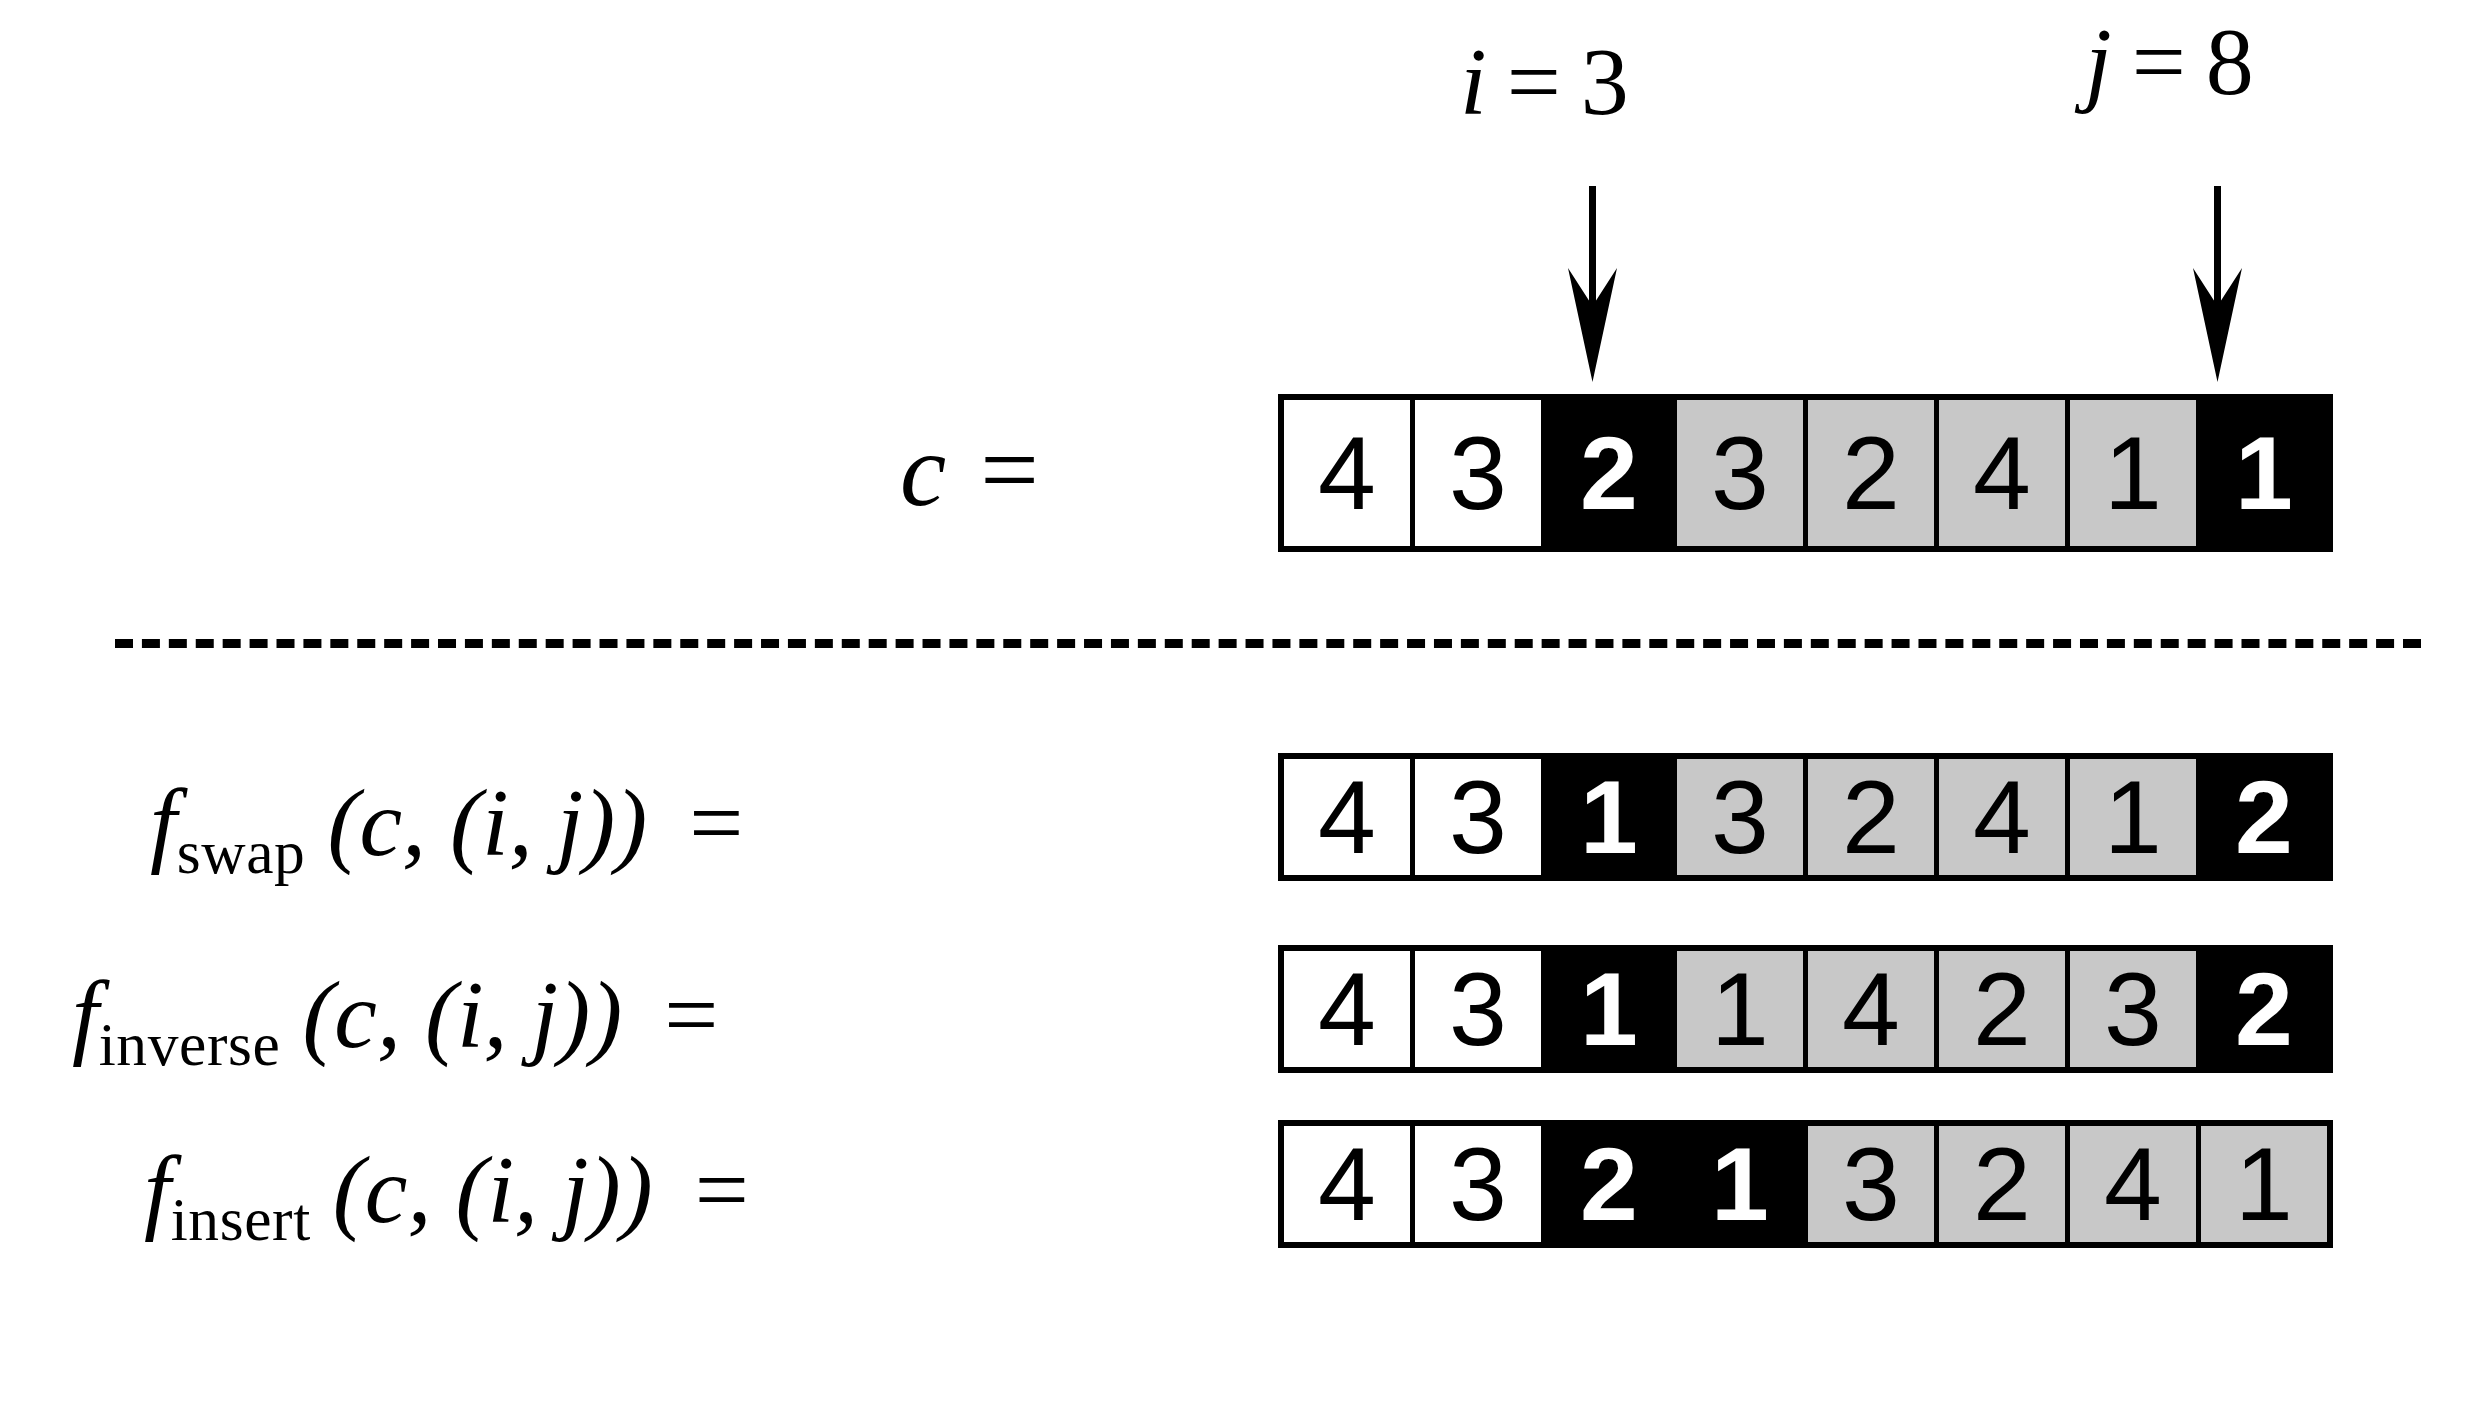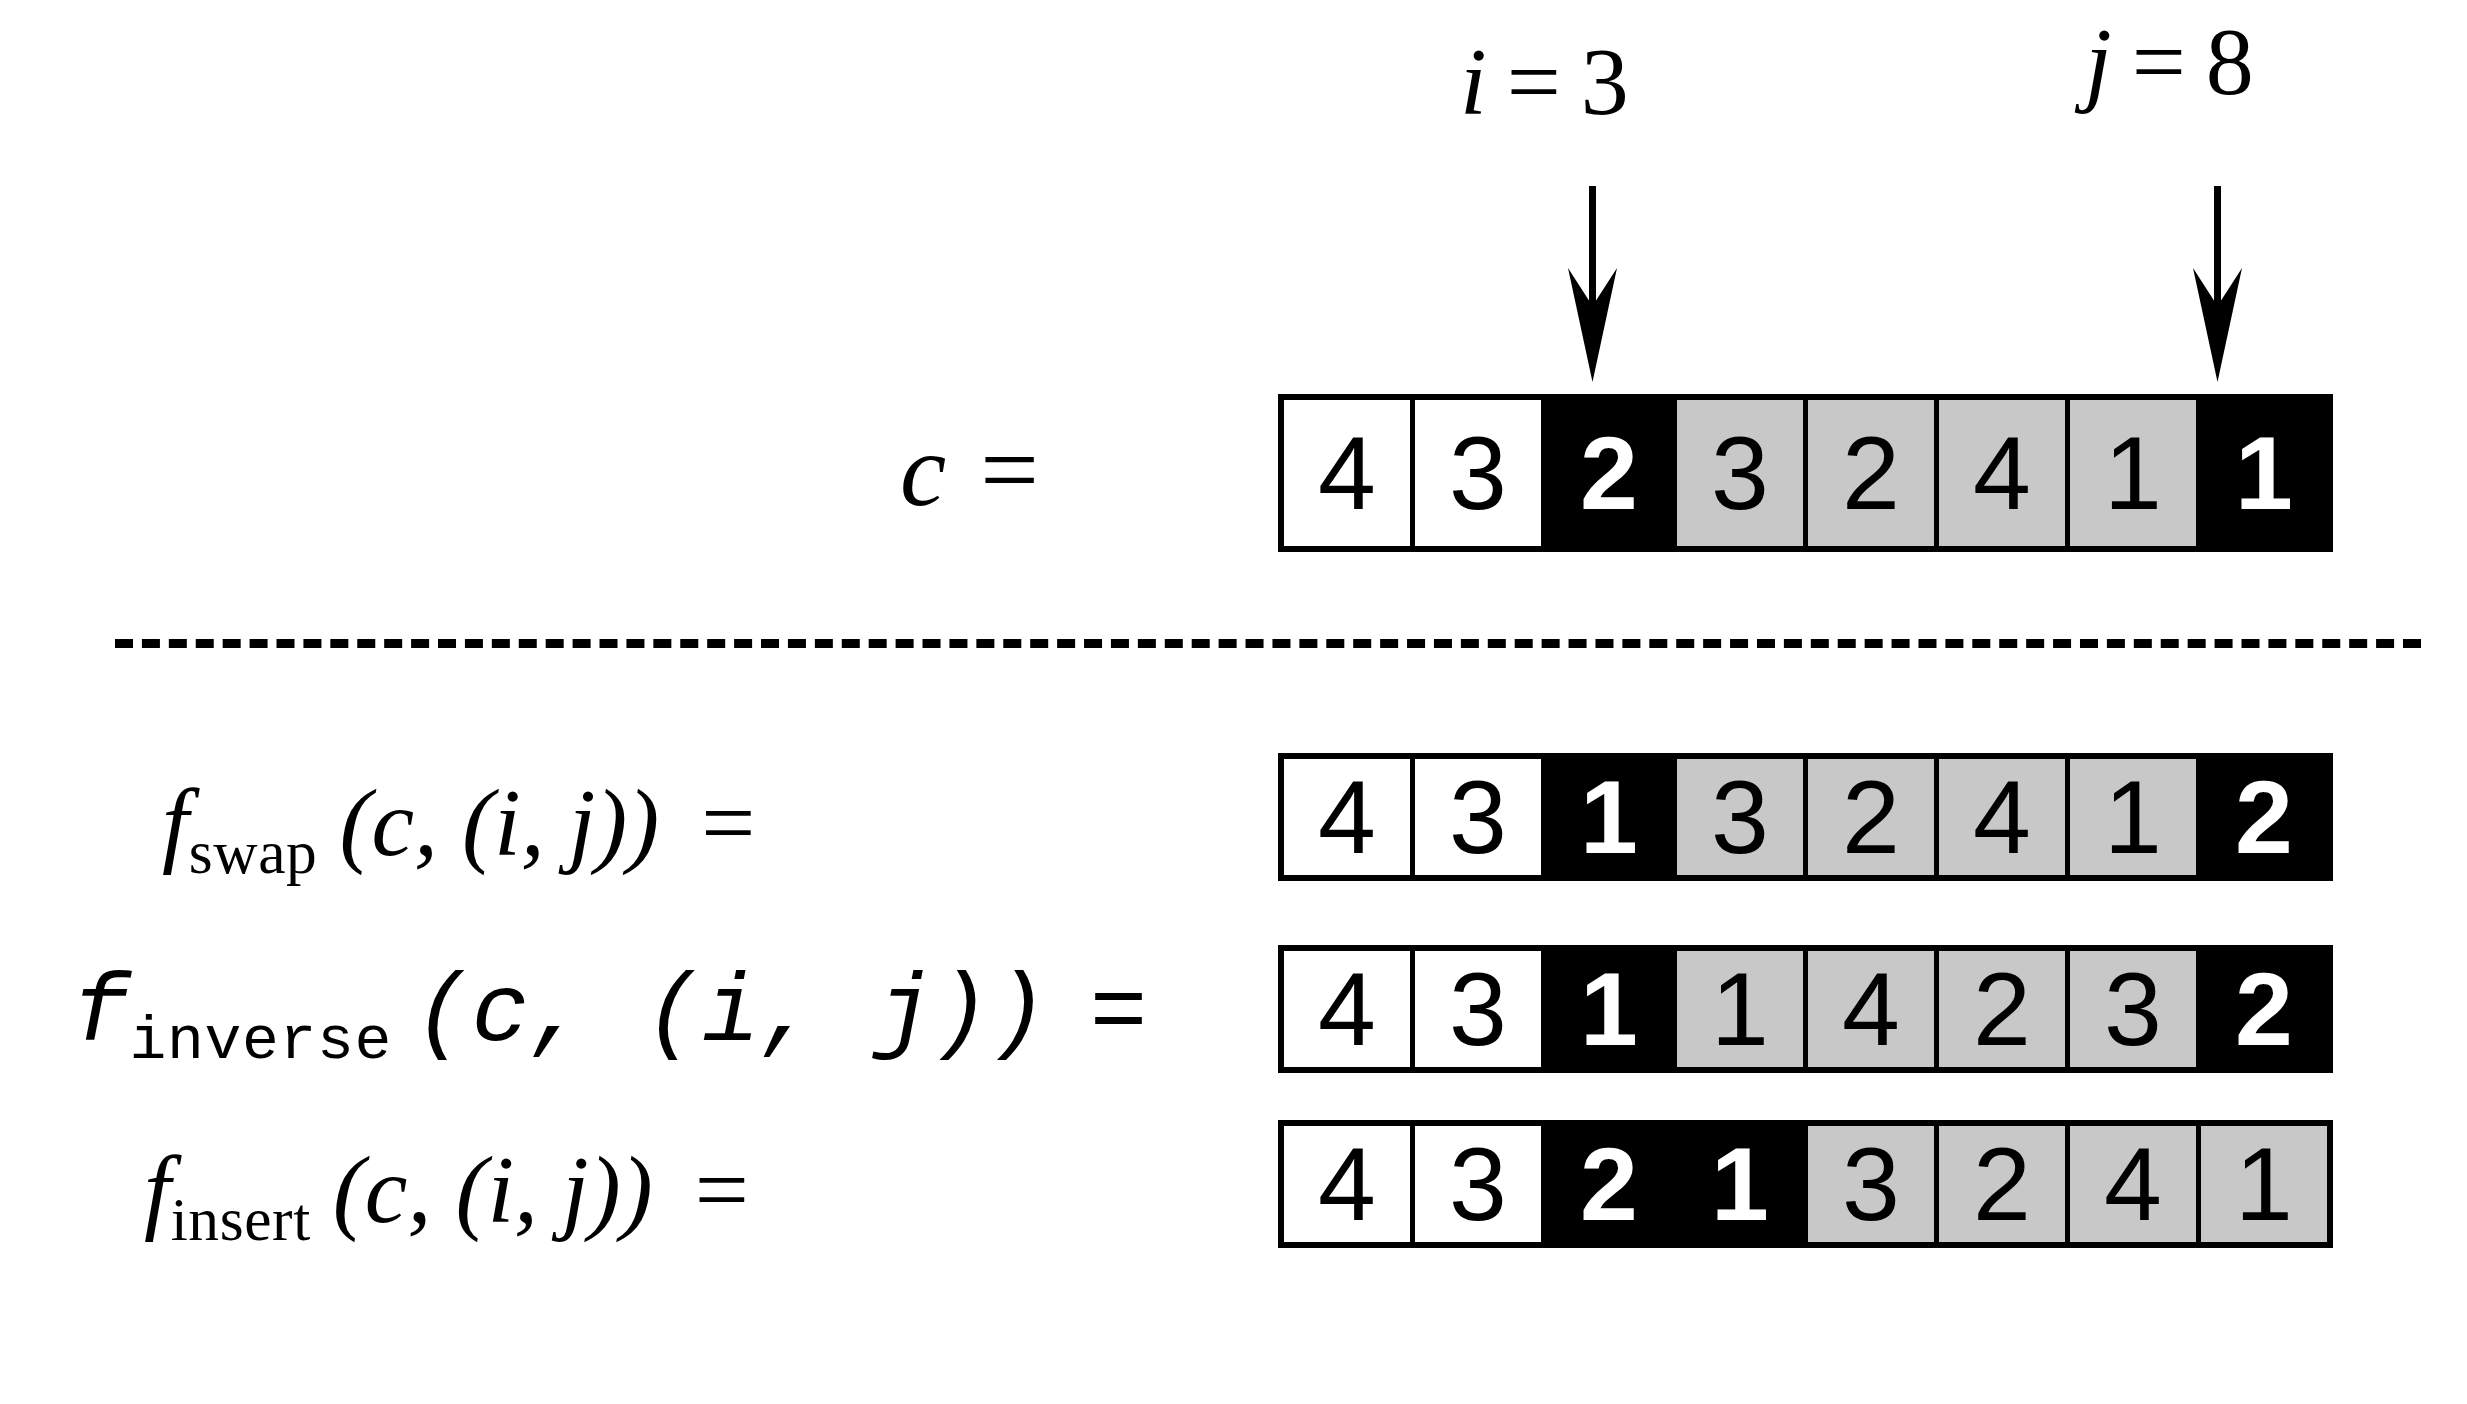--- a/index.html
+++ b/index.html
@@ -135,21 +135,21 @@
   <div class="cell gray">
       <span>1</span>
     </div>
   <div class="cell black">
       <span>1</span>
     </div>
 </div>
 
 <div class="abs divider" style="left:115px; top:639px; width:2306px;"></div>
 
-<div class="abs math f-label" style="left:162px; top:775px;">
+<div class="abs math f-label" style="left:150px; top:775px;">
   <span class="mi">f</span><span class="msub">swap</span><span class="mparen" style="margin-left:22px; font-style:italic;">(c, (i, j))</span><span class="meq" style="margin-left:42px;">=</span>
 </div>
 
 <div class="abs cellrow" style="left:1278px; top:753px; height:128px;">
   <div class="cell white">
       <span>4</span>
     </div>
   <div class="cell white">
       <span>3</span>
     </div>
@@ -166,21 +166,21 @@
       <span>4</span>
     </div>
   <div class="cell gray">
       <span>1</span>
     </div>
   <div class="cell black">
       <span>2</span>
     </div>
 </div>
 
-<div class="abs math f-label" style="left:72px; top:967px;font-family:Liberation Mono, monospace;">
+<div class="abs math f-label" style="left:72px; top:967px;">
   <span class="mi">f</span><span class="msub">inverse</span><span class="mparen" style="margin-left:22px; font-style:italic;">(c, (i, j))</span><span class="meq" style="margin-left:42px;">=</span>
 </div>
 
 <div class="abs cellrow" style="left:1278px; top:945px; height:128px;">
   <div class="cell white">
       <span>4</span>
     </div>
   <div class="cell white">
       <span>3</span>
     </div>

